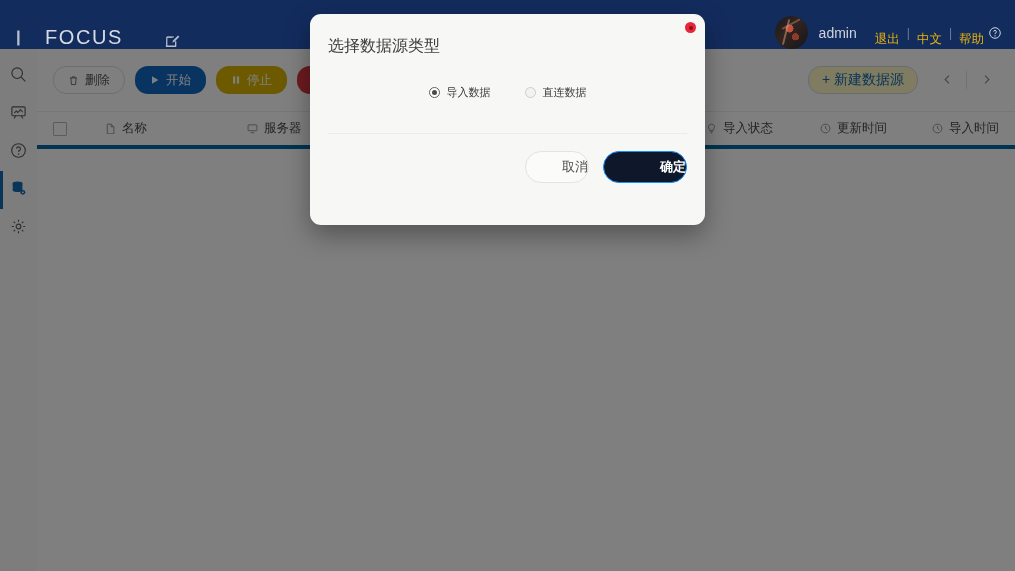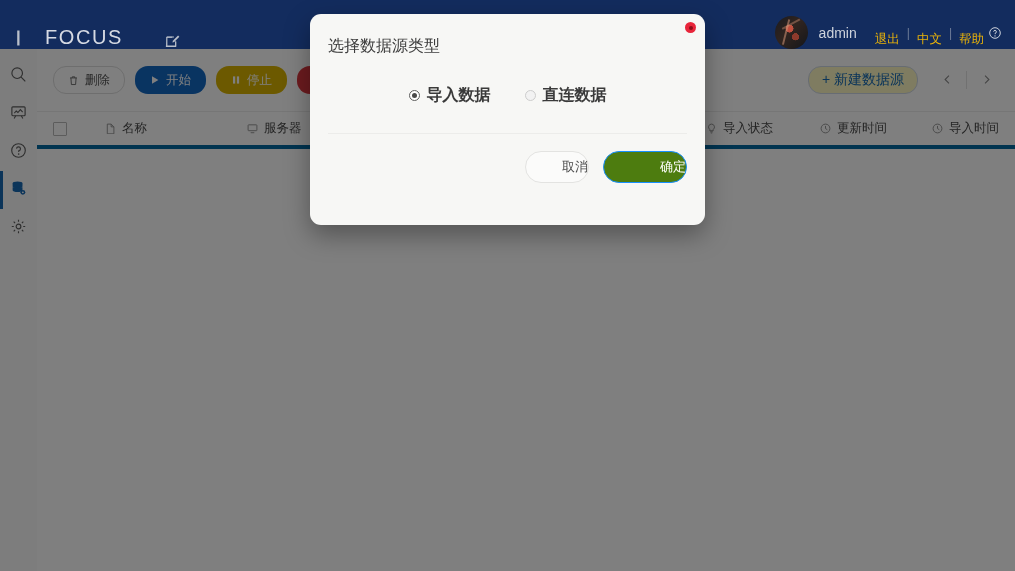--- a/index.html
+++ b/index.html
@@ -120,40 +120,40 @@
     content:"";width:4px;height:4px;border-radius:50%;background:#8e0c17;
   }
   .modal-title{
     font-size:16px;color:#3c3c3c;padding:22px 0 0 18px;font-weight:400;
   }
   .modal-body{
     height:76px;display:flex;align-items:flex-start;justify-content:center;
     padding-top:28px;box-sizing:border-box;
   }
   .radio-row{display:flex;align-items:center;}
-  .radio-opt{display:flex;align-items:center;margin-right:34px;font-size:16px;color:#3a3a3a;font-weight:bold;}
+  .radio-opt{display:flex;align-items:center;margin-right:34px;font-size:11px;color:#3a3a3a;}
   .radio-opt:last-child{margin-right:0;}
   .rd{
     width:11px;height:11px;border-radius:50%;margin-right:7px;box-sizing:border-box;
     display:flex;align-items:center;justify-content:center;flex:none;
   }
   .rd.on{border:1px solid #5f5f5f;background:#fff;}
   .rd.on:after{content:"";width:5px;height:5px;border-radius:50%;background:#4a4a4a;}
   .rd.off{border:1px solid #cdcdcd;background:#f2f2f2;}
   .modal-div{height:1px;background:#ececea;margin:0 18px;}
   .modal-footer{
     display:flex;align-items:center;justify-content:flex-end;
     padding:17px 18px 0 0;
   }
   .mbtn{
     height:32px;border-radius:16px;display:inline-flex;align-items:center;
     justify-content:flex-end;font-size:13px;box-sizing:border-box;
   }
   .mbtn-cancel{width:64px;background:#fbfbfa;border:1px solid #e3e3e1;color:#4a4a4a;margin-right:14px;}
-  .mbtn-ok{width:84px;background:#4d7c0f;color:#ffffff;border:1px solid #1890ff;}
+  .mbtn-ok{width:84px;background:#0f172a;color:#ffffff;border:1px solid #1890ff;font-weight:bold;}
 </style>
 </head>
 <body>
 
 <div class="header">
   <div class="logo-wrap">
     <span class="moon">
       <svg width="22" height="22" viewBox="0 0 22 22">
         <path d="M11 1.5A9.5 9.5 0 1 0 11 20.5 A9.5 9.5 0 0 1 11 1.5Z" fill="#b9bfca"></path>
         <path d="M3.2 3.5 h2.3 v15 h-2.3 z" fill="#b9bfca"></path>

